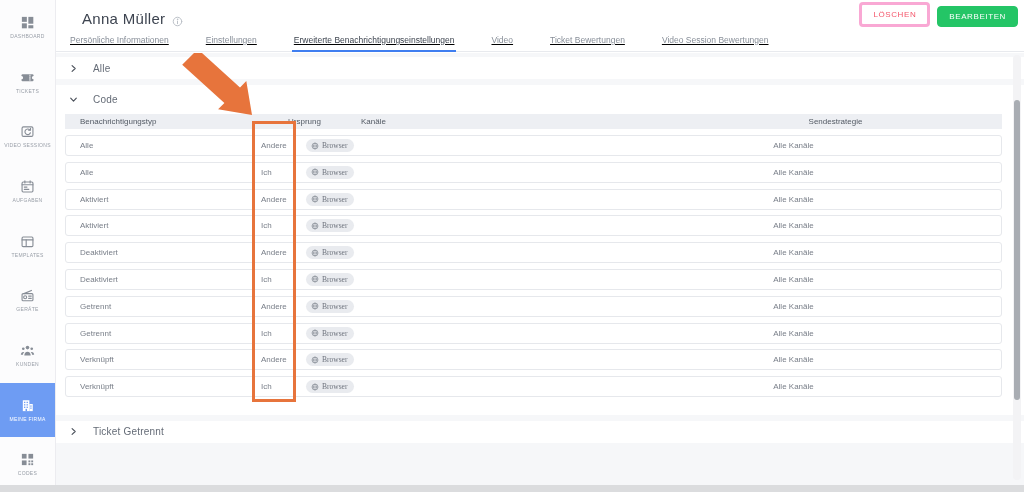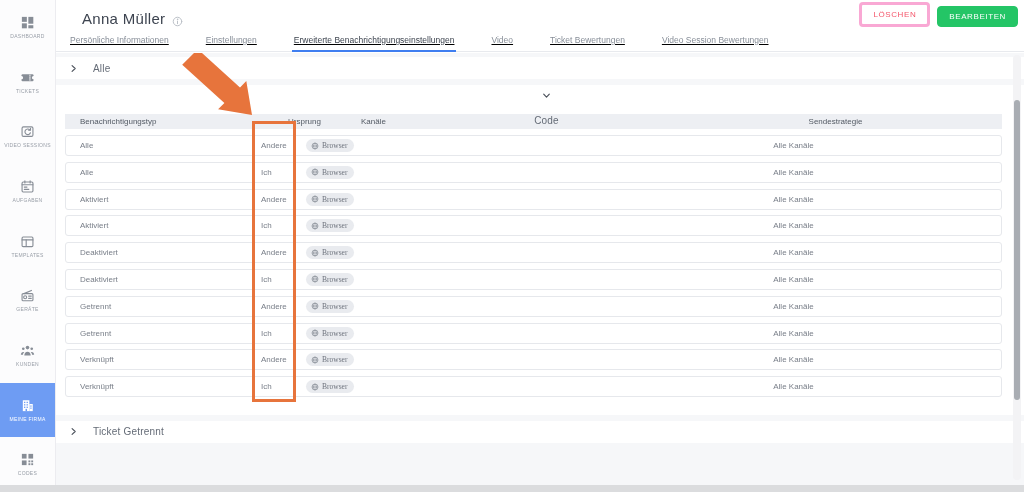--- a/index.html
+++ b/index.html
@@ -31,21 +31,21 @@
   .tab.active { color:#3c434e; border-bottom-color:#3f7ef0; }
 
   .content { position:absolute; top:53px; left:0; right:0; bottom:7px; background:#f6f7f9; overflow:hidden; }
   .collapse-row { background:#fff; height:22px; margin-bottom:6px; display:flex; align-items:center;
                   gap:15px; padding-left:13px; cursor:pointer; }
   .collapse-row:first-child { margin-top:4px; }
   .section-label { font-size:10px; color:#646b76; letter-spacing:.2px; }
   .chev { color:#4a505a; display:flex; align-items:center; }
 
   .code-section { background:#fff; padding:6px 0 12px 0; margin-bottom:6px; }
-  .code-head { display:flex; align-items:center; gap:15px; padding-left:13px; height:16px; margin-bottom:7px; cursor:pointer;flex-direction:column; }
+  .code-head { display:flex; align-items:center; gap:15px; padding-left:13px; height:16px; margin-bottom:7px; cursor:pointer; }
 
   .grid-cols { display:grid; grid-template-columns:195px 45px 280px 1fr; align-items:center; }
   .table-head { margin:0 22px 6px 9px; height:15px; background:#edeff3; font-size:8px; color:#535a64;gap:28px; }
   .table-head .c1 { padding-left:15px; }
   .c4 { text-align:center; }
 
   .row-card { margin:0 22px 5.8px 9px; height:21px; background:#fff; border:1px solid #e6e8ec;
               border-radius:3px; font-size:8px; color:#787e88; }
   .row-card .c1 { padding-left:14px; }
   .pill { display:inline-flex; align-items:center; gap:3px; background:#e9ebef; color:#6d737d;

